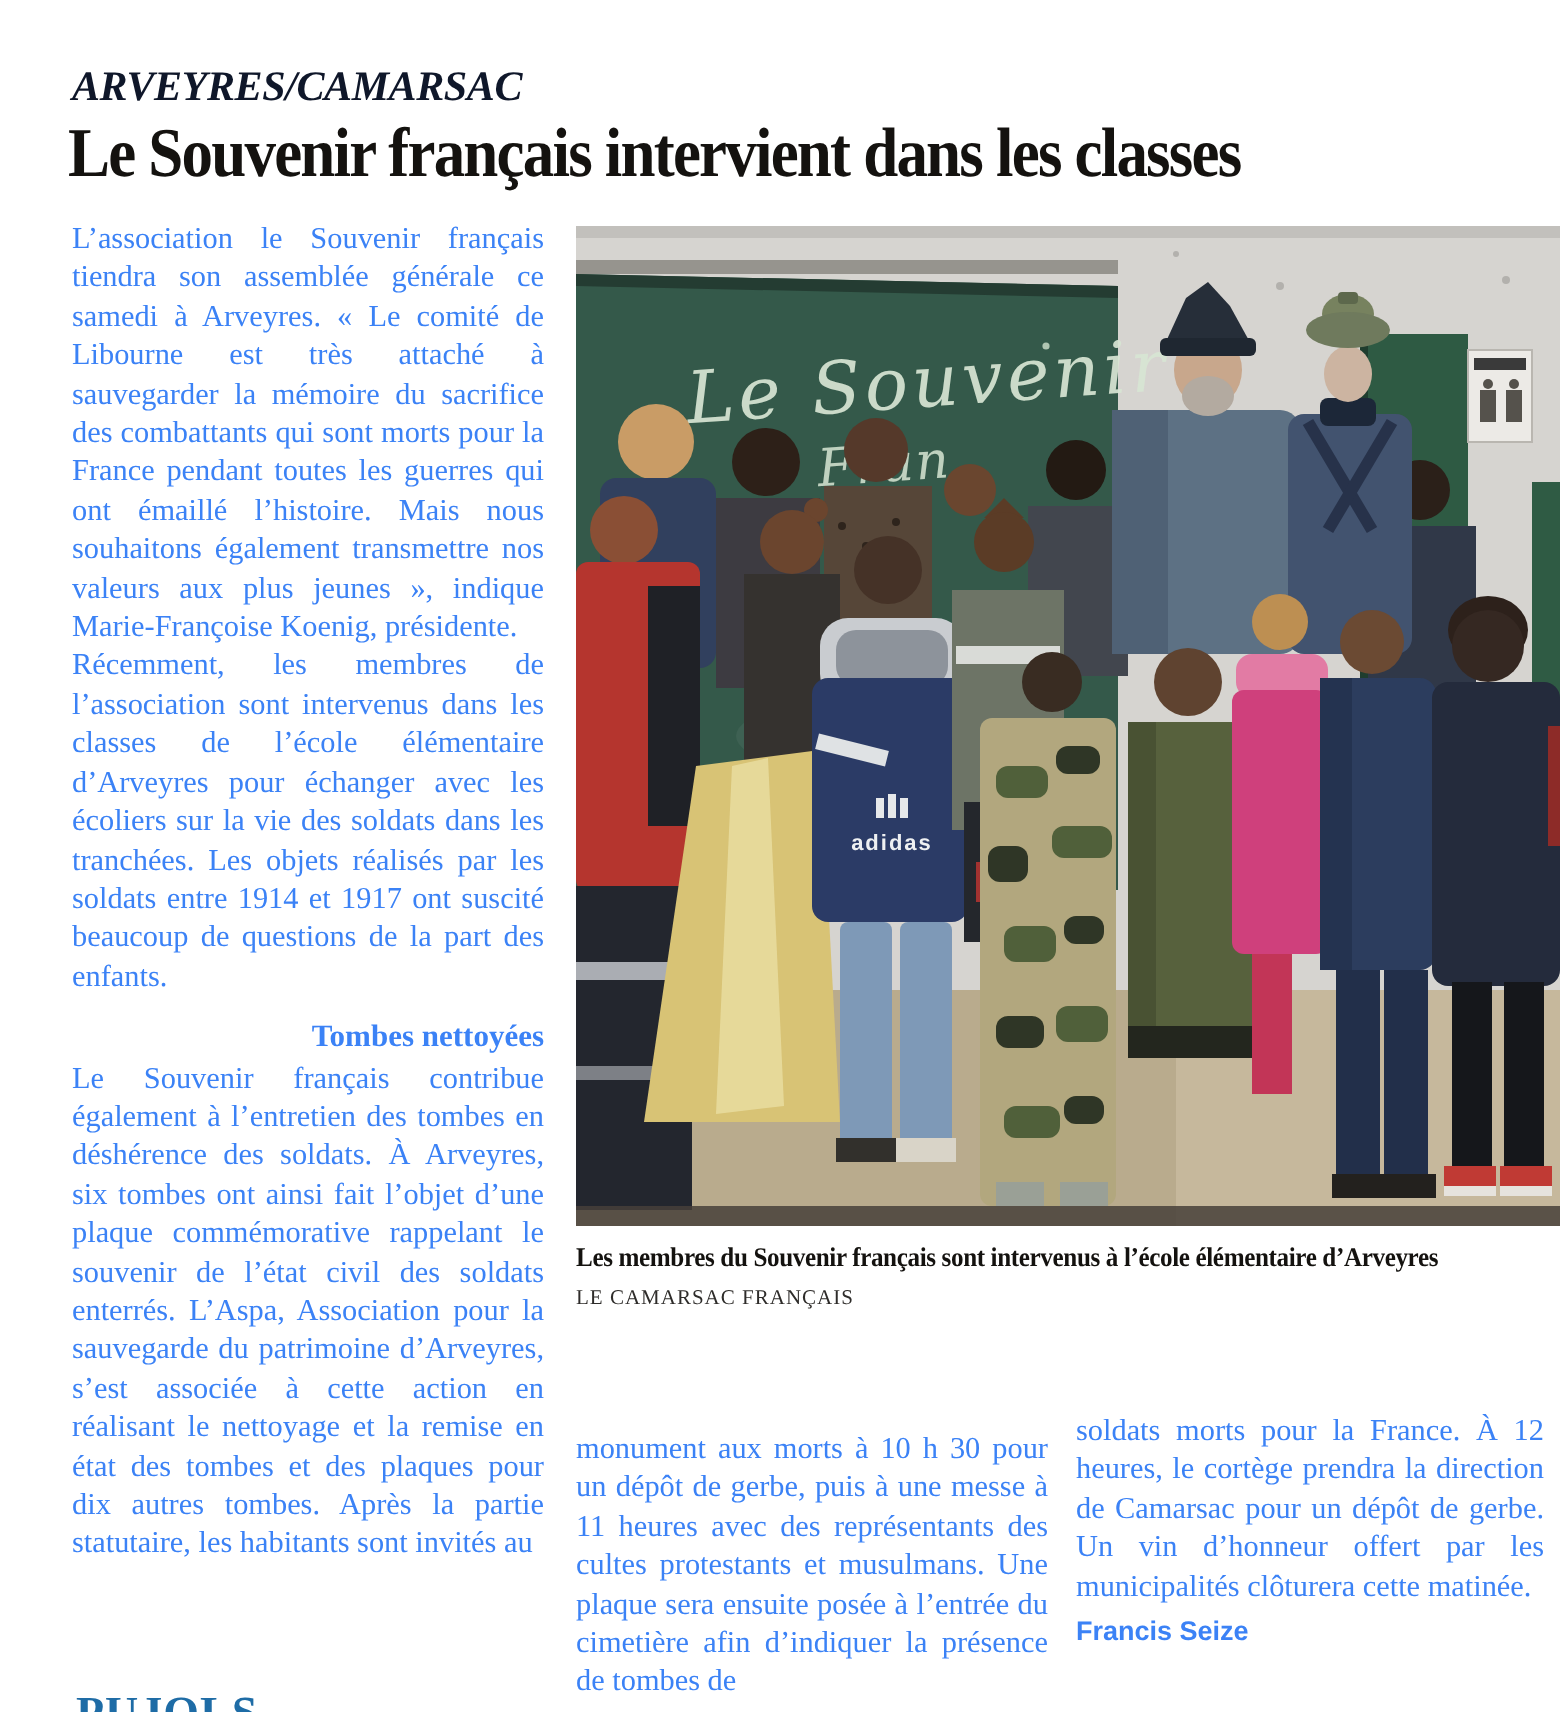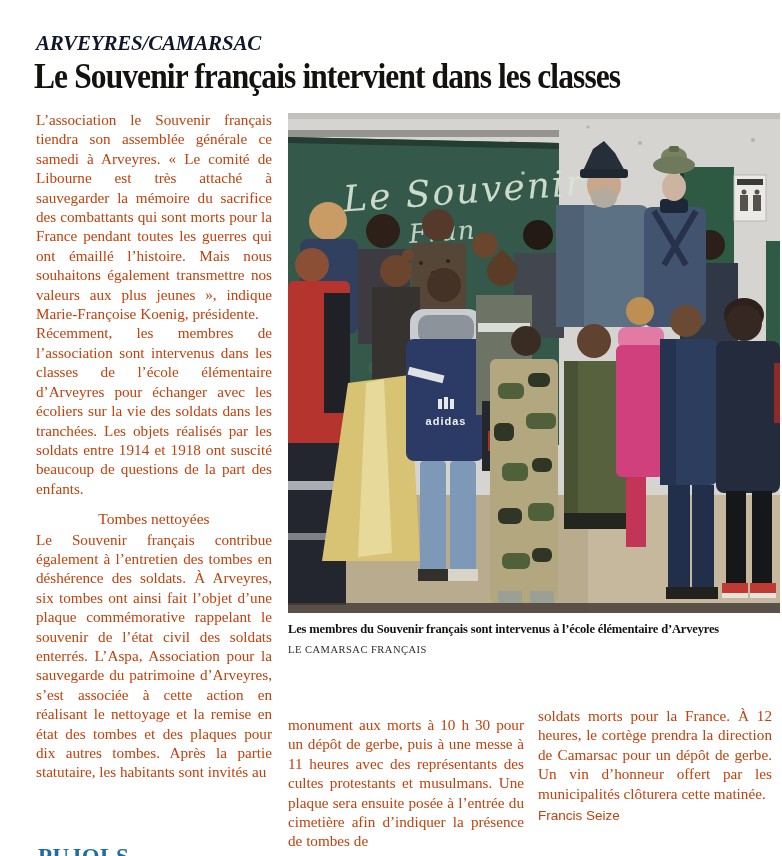--- a/index.html
+++ b/index.html
@@ -27,38 +27,38 @@
     color:#14120f;
     white-space:nowrap;
     transform:scaleX(0.9);
     transform-origin:left top;
   }
 
   .bodycol {
     font-size:15.2px;
     line-height:19.4px;
     text-align:justify;
-    color:#c2410c;
+    color:#3b82f6;
     hyphens:auto;
     -webkit-hyphens:auto;
   }
   .bodycol p { margin:0; }
   #col1 { left:36px;  top:110px; width:236px; height:700px; }
   #col2 { left:288px; top:715px; width:236px; height:160px; }
   #col3 { left:538px; top:706px; width:234px; height:160px; }
   .subhead {
-    font-weight:normal;
+    font-weight:bold;
     font-size:15.5px;
     margin-top:11px !important;
     margin-bottom:1px !important;
-    text-align:center;
+    text-align:right;
   }
   .byline {
     font-family:"Liberation Sans", sans-serif;
-    font-weight:normal;
+    font-weight:bold;
     font-size:13.5px;
     padding-top:3px;
     text-align:left;
   }
 
   #photo-frame {
     left:288px; top:113px; width:492px; height:500px;
     overflow:hidden;
     background:#d6d4d0;
   }
@@ -87,21 +87,21 @@
   }
 </style>
 </head>
 <body>
 
 <div id="kicker" class="abs">ARVEYRES/CAMARSAC</div>
 <div id="headline" class="abs">Le Souvenir français intervient dans les classes</div>
 
 <div id="col1" class="abs bodycol">
   <p>L’association le Souvenir français tiendra son assemblée générale ce samedi à Arveyres. « Le comité de Libourne est très attaché à sauvegarder la mémoire du sacrifice des combattants qui sont morts pour la France pendant toutes les guerres qui ont émaillé l’histoire. Mais nous souhaitons également transmettre nos valeurs aux plus jeunes », indique Marie-Françoise Koenig, présidente.</p>
-  <p>Récemment, les membres de l’association sont intervenus dans les classes de l’école élémentaire d’Arveyres pour échanger avec les écoliers sur la vie des soldats dans les tranchées. Les objets réalisés par les soldats entre 1914 et 1918 ont suscité beaucoup de questions de la part des enfants.</p>
+  <p>Récemment, les membres de l’association sont intervenus dans les classes de l’école élémentaire d’Arveyres pour échanger avec les écoliers sur la vie des soldats dans les tranchées. Les objets réalisés par les soldats entre 1914 et 1917 ont suscité beaucoup de questions de la part des enfants.</p>
   <p class="subhead">Tombes nettoyées</p>
   <p>Le Souvenir français contribue également à l’entretien des tombes en déshérence des soldats. À Arveyres, six tombes ont ainsi fait l’objet d’une plaque commémorative rappelant le souvenir de l’état civil des soldats enterrés. L’Aspa, Association pour la sauvegarde du patrimoine d’Arveyres, s’est associée à cette action en réalisant le nettoyage et la remise en état des tombes et des plaques pour dix autres tombes. Après la partie statutaire, les habitants sont invités au</p>
 </div>
 
 <div id="photo-frame" class="abs">
   <svg width="492" height="500" viewBox="0 0 492 500" preserveAspectRatio="none">
 
     <rect x="0" y="0" width="492" height="400" fill="#d6d4d0"></rect>
     <rect x="0" y="0" width="492" height="6" fill="#c2c0bc"></rect>
     <circle cx="352" cy="30" r="2" fill="#b3b1ad"></circle>

